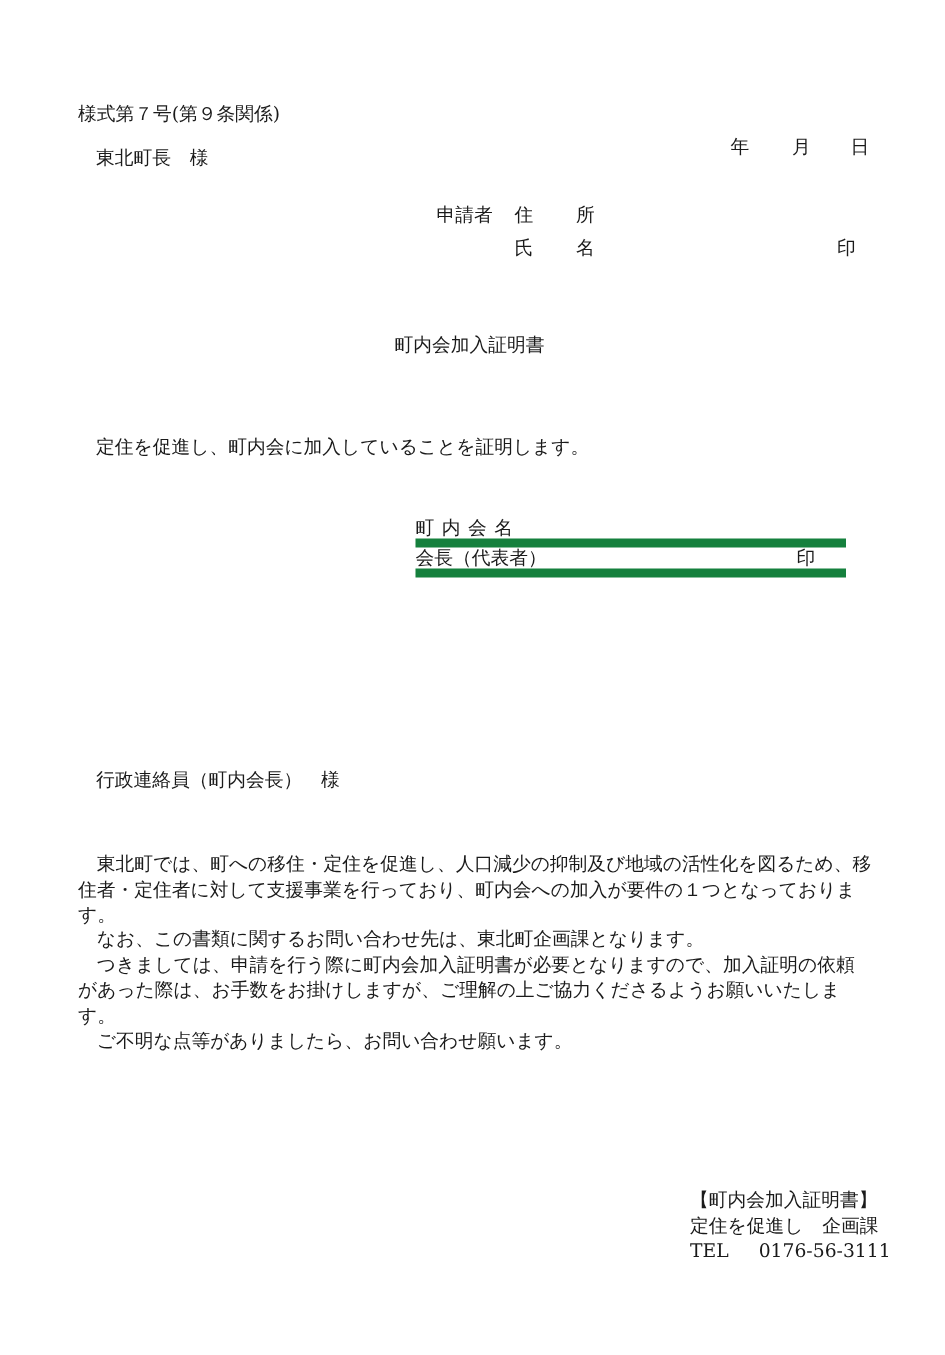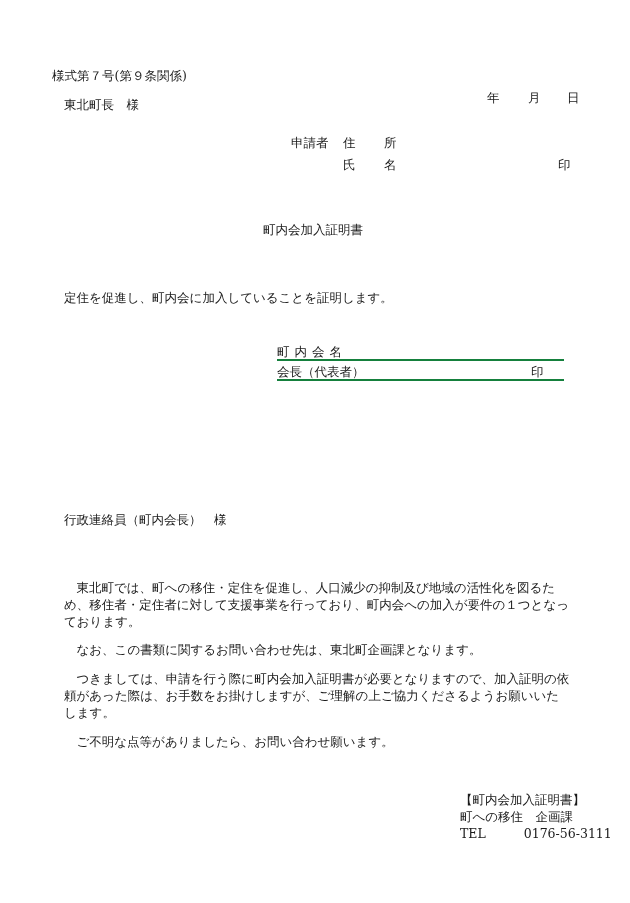--- a/index.html
+++ b/index.html
@@ -25,47 +25,47 @@
     .addr-label-1 { left: 343px; top: 137px; }
     .addr-label-2 { left: 384px; top: 137px; }
     .name-label-1 { left: 343px; top: 159px; }
     .name-label-2 { left: 384px; top: 159px; }
     .seal-1 { left: 558px; top: 159px; }
     .title { left: 263px; top: 224px; }
     .statement { left: 64px; top: 292px; }
 
     .uline {
       position: absolute;
-      border-bottom: 2px solid #15803d;
+      border-bottom: 6px solid #15803d;
       height: 15px;
     }
     .assoc-name { left: 277px; top: 344px; width: 287px; }
     .assoc-name span { position: absolute; left: 0; top: 0; letter-spacing: 5px; }
     .chair { left: 277px; top: 364px; width: 287px; font-family: Liberation Mono, monospace; }
     .chair .lbl { position: absolute; left: 0; top: 0; }
     .chair .seal { position: absolute; left: 254px; top: 0; }
 
     .liaison { left: 64px; top: 514px; }
     .body-text {
       position: absolute;
       left: 52px;
       top: 568px;
       width: 530px;
       line-height: 16.8px;
       white-space: normal;
     }
-    .body-text p { margin: 12px; text-indent: 12.5px; }
+    .body-text p { margin: 0; text-indent: 12.5px; }
     .contact {
       position: absolute;
       left: 460px;
       top: 791px;
       line-height: 17px;
     }
     .contact div { white-space: nowrap; }
-    .contact .tel-num { margin-left: 38px; }
+    .contact .tel-num { margin-left: 20px; }
   </style>
 </head>
 <body>
 
 <div class="abs form-number">様式第７号(第９条関係)</div>
 
 <div class="abs date-row">
   <span style="left:487px;">年</span>
   <span style="left:528px;">月</span>
   <span style="left:567px;">日</span>
@@ -97,17 +97,17 @@
 
 <div class="body-text">
   <p>東北町では、町への移住・定住を促進し、人口減少の抑制及び地域の活性化を図るため、移住者・定住者に対して支援事業を行っており、町内会への加入が要件の１つとなっております。</p>
   <p>なお、この書類に関するお問い合わせ先は、東北町企画課となります。</p>
   <p>つきましては、申請を行う際に町内会加入証明書が必要となりますので、加入証明の依頼があった際は、お手数をお掛けしますが、ご理解の上ご協力くださるようお願いいたします。</p>
   <p>ご不明な点等がありましたら、お問い合わせ願います。</p>
 </div>
 
 <div class="contact">
   <div>【町内会加入証明書】</div>
-  <div>町への移住　企画課</div>
+  <div>定住を促進し　企画課</div>
   <div>
     <span>TEL</span><span class="tel-num">0176-56-3111</span>
   </div>
 </div>
 
 </body></html>

